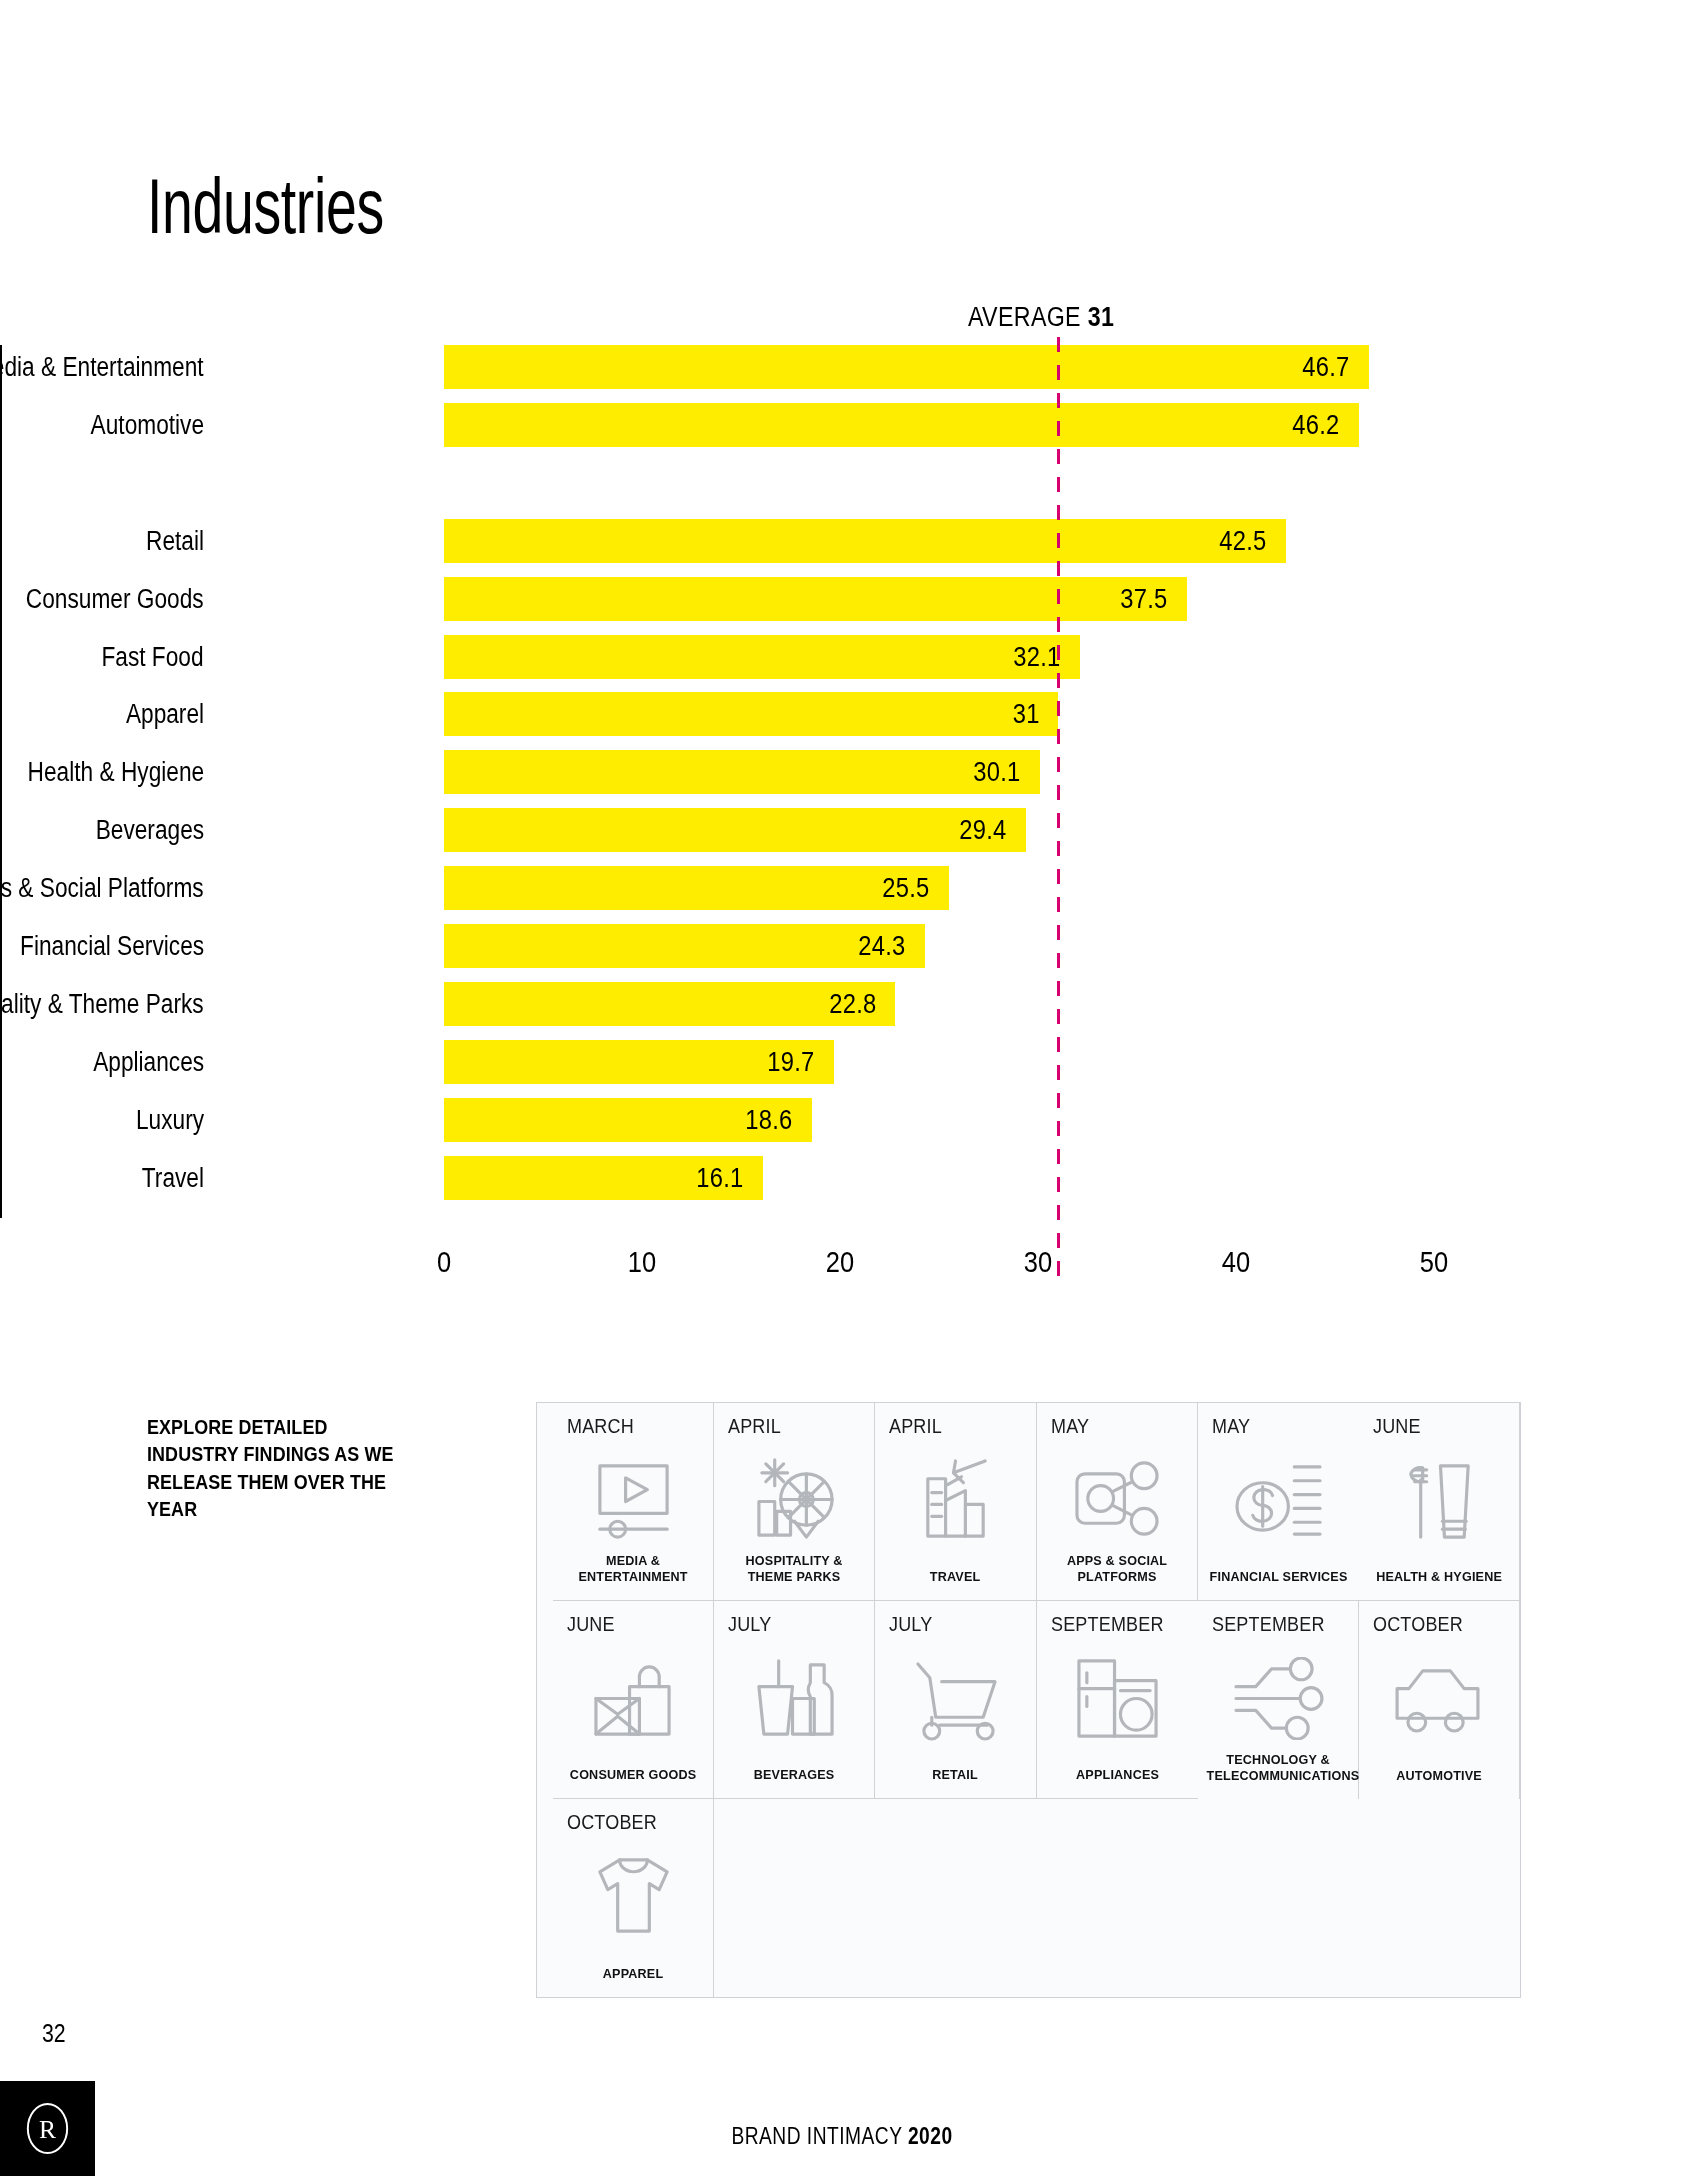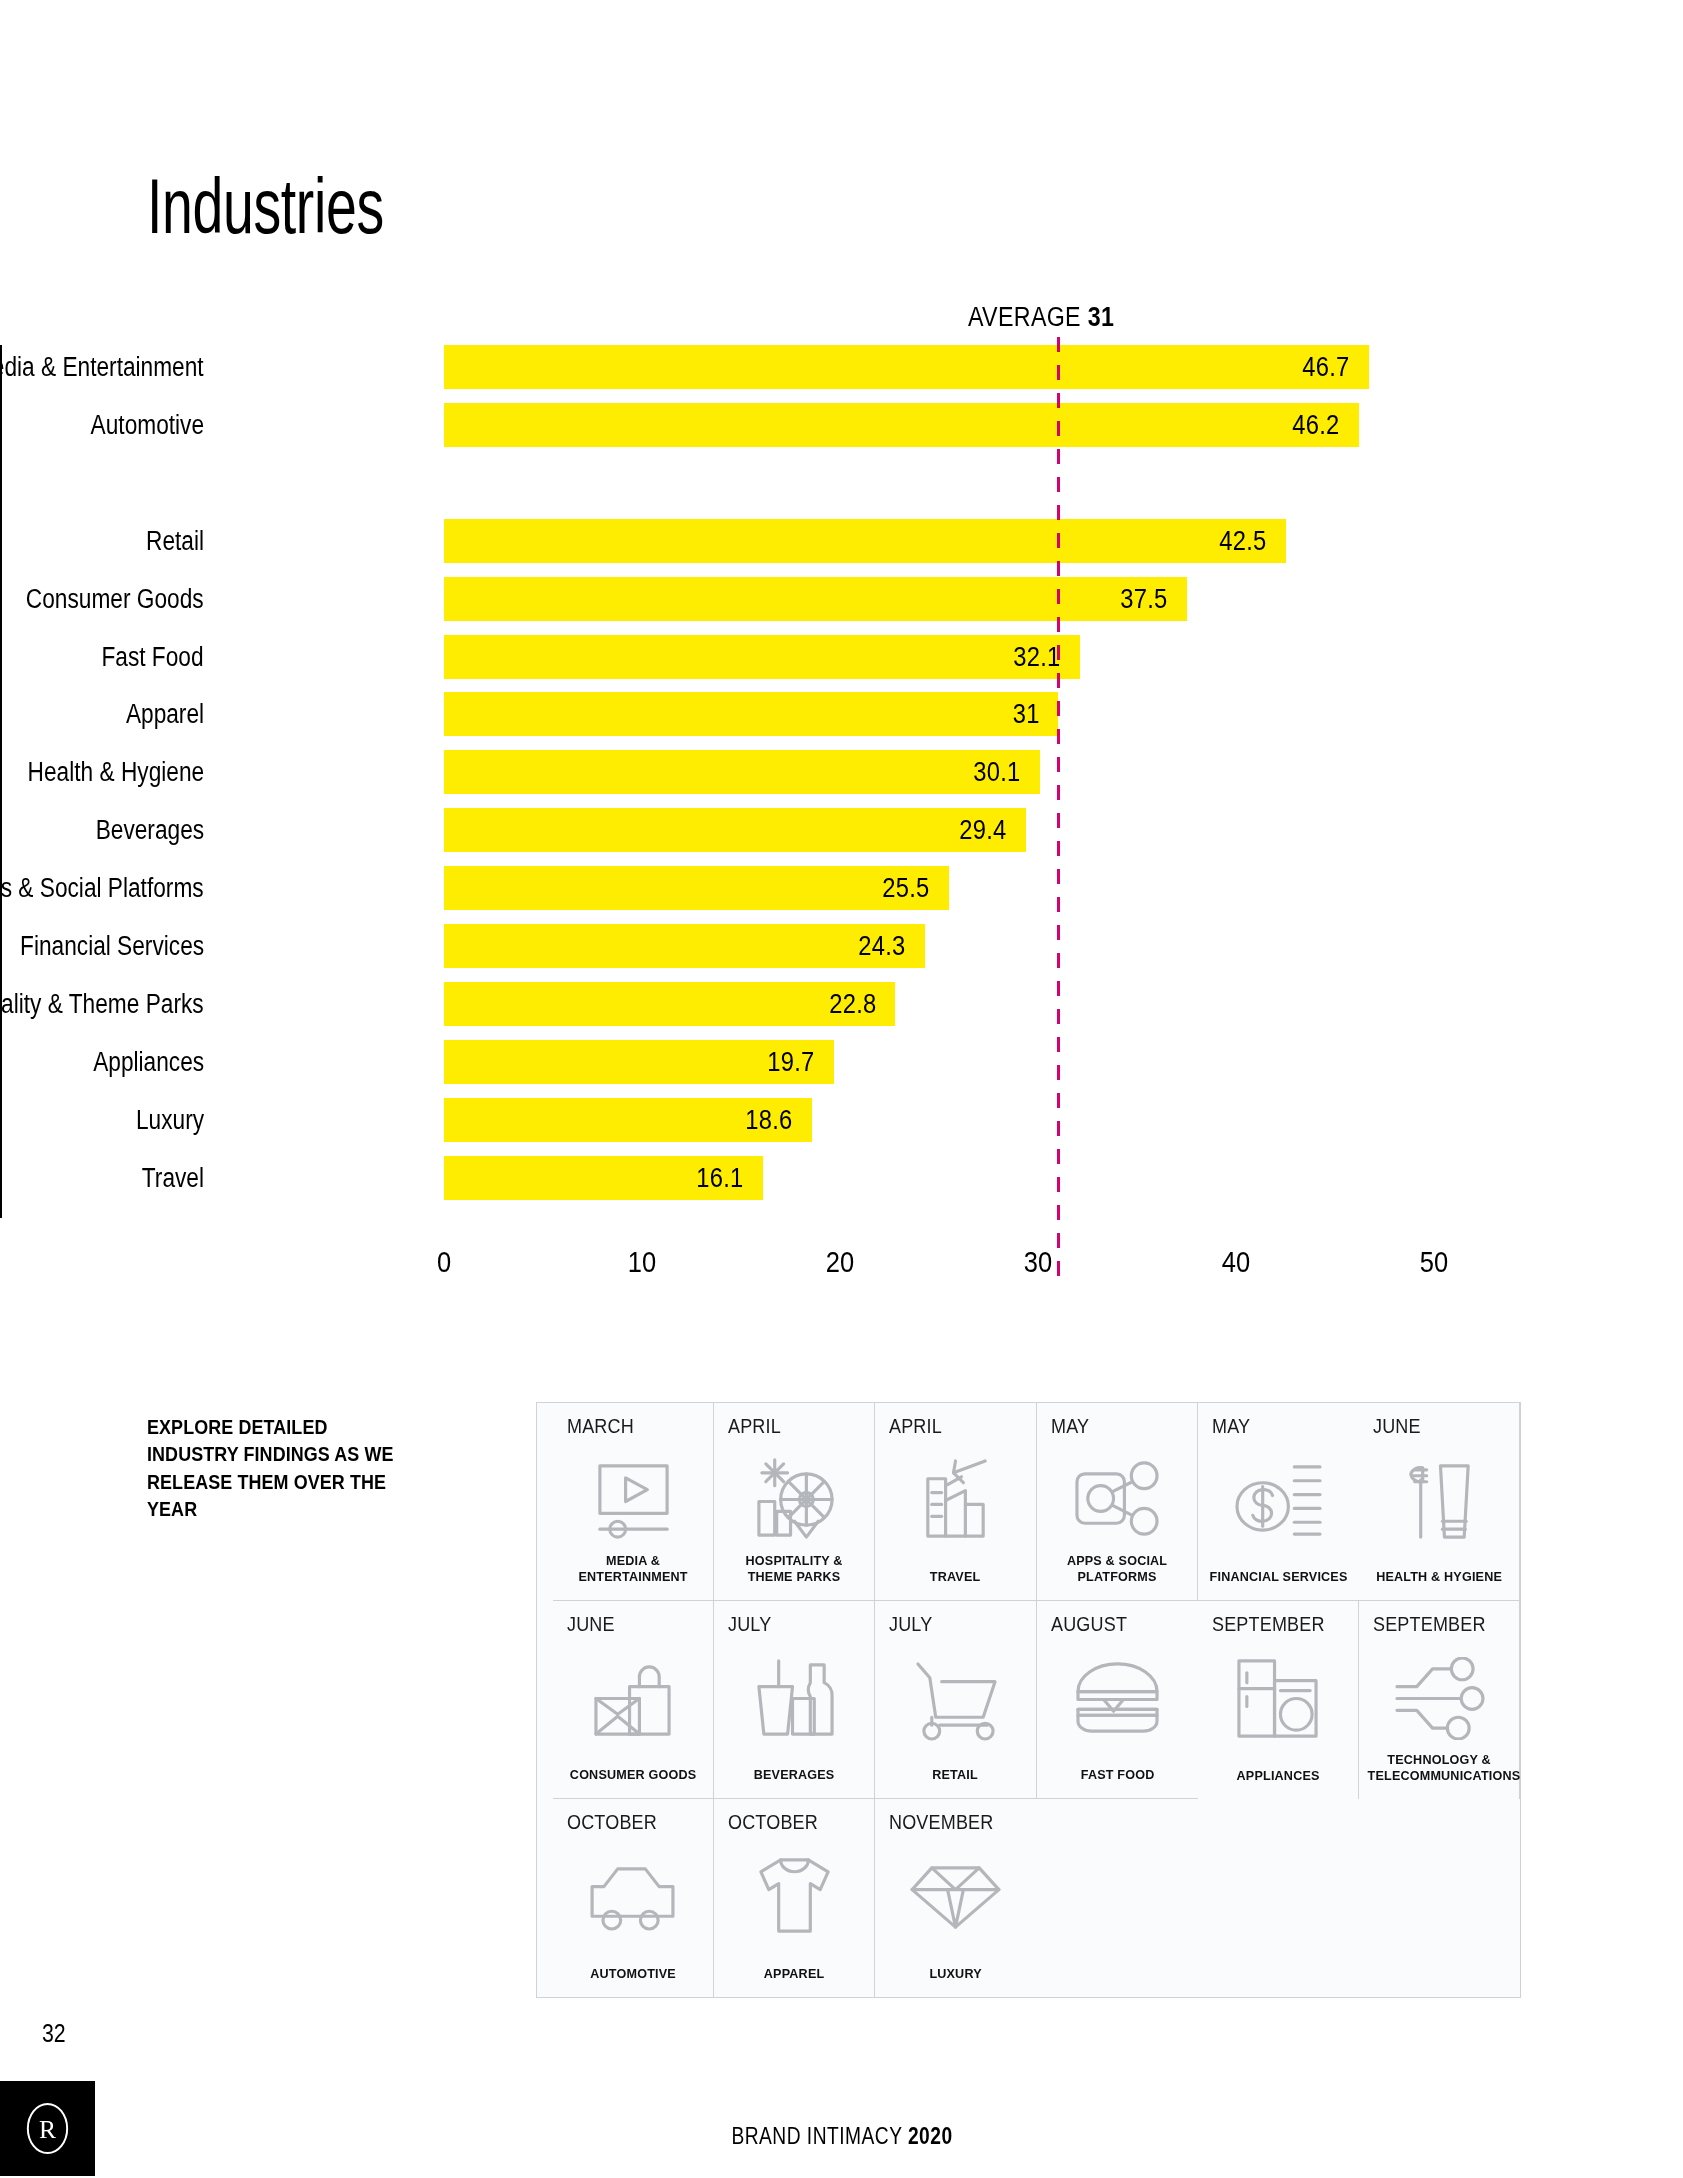--- a/index.html
+++ b/index.html
@@ -468,34 +468,20 @@
           <path d="M12 8 L24 22 L30 62 h48 L90 26 L36 26" fill="none" stroke="#b3b6ba" stroke-width="3.2" stroke-linecap="round" stroke-linejoin="round"></path>
           <line x1="26" y1="62" x2="26" y2="70" fill="none" stroke="#b3b6ba" stroke-width="3.2" stroke-linecap="round" stroke-linejoin="round"></line>
           <line x1="34" y1="70" x2="82" y2="70" fill="none" stroke="#b3b6ba" stroke-width="3.2" stroke-linecap="round" stroke-linejoin="round"></line>
           <circle cx="26" cy="76" r="8" fill="none" stroke="#b3b6ba" stroke-width="3.2" stroke-linecap="round" stroke-linejoin="round"></circle>
           <circle cx="80" cy="76" r="8" fill="none" stroke="#b3b6ba" stroke-width="3.2" stroke-linecap="round" stroke-linejoin="round"></circle>
         </svg>
       </div>
       <div class="cell-name">RETAIL</div>
     </div>
     <div class="cell">
-      <div class="cell-month">AUGUST</div>
-      <div class="cell-icon">
-        <svg width="99" height="81" viewBox="0 0 100 82">
-          <path d="M10 34 a40 28 0 0 1 80 0 z" fill="none" stroke="#b3b6ba" stroke-width="3.2" stroke-linecap="round" stroke-linejoin="round"></path>
-          <path d="M10 34 h80 v8 h-80 z" fill="none" stroke="#b3b6ba" stroke-width="3.2" stroke-linecap="round" stroke-linejoin="round"></path>
-          <path d="M14 42 L36 42 L46 54 L56 42 L84 42" fill="none" stroke="#b3b6ba" stroke-width="3.2" stroke-linecap="round" stroke-linejoin="round"></path>
-          <path d="M10 52 h80" fill="none" stroke="#b3b6ba" stroke-width="3.2" stroke-linecap="round" stroke-linejoin="round"></path>
-          <path d="M10 52 h80 v6 h-80 z" fill="none" stroke="#b3b6ba" stroke-width="3.2" stroke-linecap="round" stroke-linejoin="round"></path>
-          <path d="M10 58 h80 v6 a14 10 0 0 1 -14 10 h-52 a14 10 0 0 1 -14 -10 z" fill="none" stroke="#b3b6ba" stroke-width="3.2" stroke-linecap="round" stroke-linejoin="round"></path>
-        </svg>
-      </div>
-      <div class="cell-name">FAST FOOD</div>
-    </div>
-    <div class="cell">
       <div class="cell-month">SEPTEMBER</div>
       <div class="cell-icon">
         <svg width="97" height="87" viewBox="0 0 98 88">
           <path d="M10 6 h36 v76 h-36 z" fill="none" stroke="#b3b6ba" stroke-width="3.2" stroke-linecap="round" stroke-linejoin="round"></path>
           <line x1="10" y1="34" x2="46" y2="34" fill="none" stroke="#b3b6ba" stroke-width="3.2" stroke-linecap="round" stroke-linejoin="round"></line>
           <line x1="18" y1="18" x2="18" y2="28" fill="none" stroke="#b3b6ba" stroke-width="3.2" stroke-linecap="round" stroke-linejoin="round"></line>
           <line x1="18" y1="42" x2="18" y2="52" fill="none" stroke="#b3b6ba" stroke-width="3.2" stroke-linecap="round" stroke-linejoin="round"></line>
           <path d="M46 26 h42 v56 h-42 z" fill="none" stroke="#b3b6ba" stroke-width="3.2" stroke-linecap="round" stroke-linejoin="round"></path>
           <line x1="52" y1="36" x2="82" y2="36" fill="none" stroke="#b3b6ba" stroke-width="3.2" stroke-linecap="round" stroke-linejoin="round"></line>
           <circle cx="68" cy="60" r="16" fill="none" stroke="#b3b6ba" stroke-width="3.2" stroke-linecap="round" stroke-linejoin="round"></circle>
@@ -531,32 +517,20 @@
     <div class="cell">
       <div class="cell-month">OCTOBER</div>
       <div class="cell-icon">
         <svg width="91" height="85" viewBox="0 0 92 86">
           <path d="M32 6 L12 18 L20 36 L30 30 v48 h32 v-48 l10 6 L80 18 L60 6 z" fill="none" stroke="#b3b6ba" stroke-width="3.2" stroke-linecap="round" stroke-linejoin="round"></path>
           <path d="M32 6 a14 12 0 0 0 28 0" fill="none" stroke="#b3b6ba" stroke-width="3.2" stroke-linecap="round" stroke-linejoin="round"></path>
         </svg>
       </div>
       <div class="cell-name">APPAREL</div>
     </div>
-    <div class="cell">
-      <div class="cell-month">NOVEMBER</div>
-      <div class="cell-icon">
-        <svg width="95" height="73" viewBox="0 0 96 74">
-          <path d="M24 8 h48 L92 30 L48 68 L4 30 z" fill="none" stroke="#b3b6ba" stroke-width="3.2" stroke-linecap="round" stroke-linejoin="round"></path>
-          <line x1="4" y1="30" x2="92" y2="30" fill="none" stroke="#b3b6ba" stroke-width="3.2" stroke-linecap="round" stroke-linejoin="round"></line>
-          <path d="M24 8 L48 30 L72 8" fill="none" stroke="#b3b6ba" stroke-width="3.2" stroke-linecap="round" stroke-linejoin="round"></path>
-          <path d="M40 30 L48 68 L56 30" fill="none" stroke="#b3b6ba" stroke-width="3.2" stroke-linecap="round" stroke-linejoin="round"></path>
-        </svg>
-      </div>
-      <div class="cell-name">LUXURY</div>
-    </div>
   </div>
 
 <div class="page-number">32</div>
 
 <div class="logo-badge">
   <svg width="59" height="59" viewBox="0 0 60 60">
     <ellipse cx="30" cy="30" rx="20" ry="25" fill="none" stroke="#ffffff" stroke-width="2"></ellipse>
     <text x="30" y="40" text-anchor="middle" font-family="Liberation Serif, serif" font-size="26" fill="#ffffff">R</text>
   </svg>
 </div>

